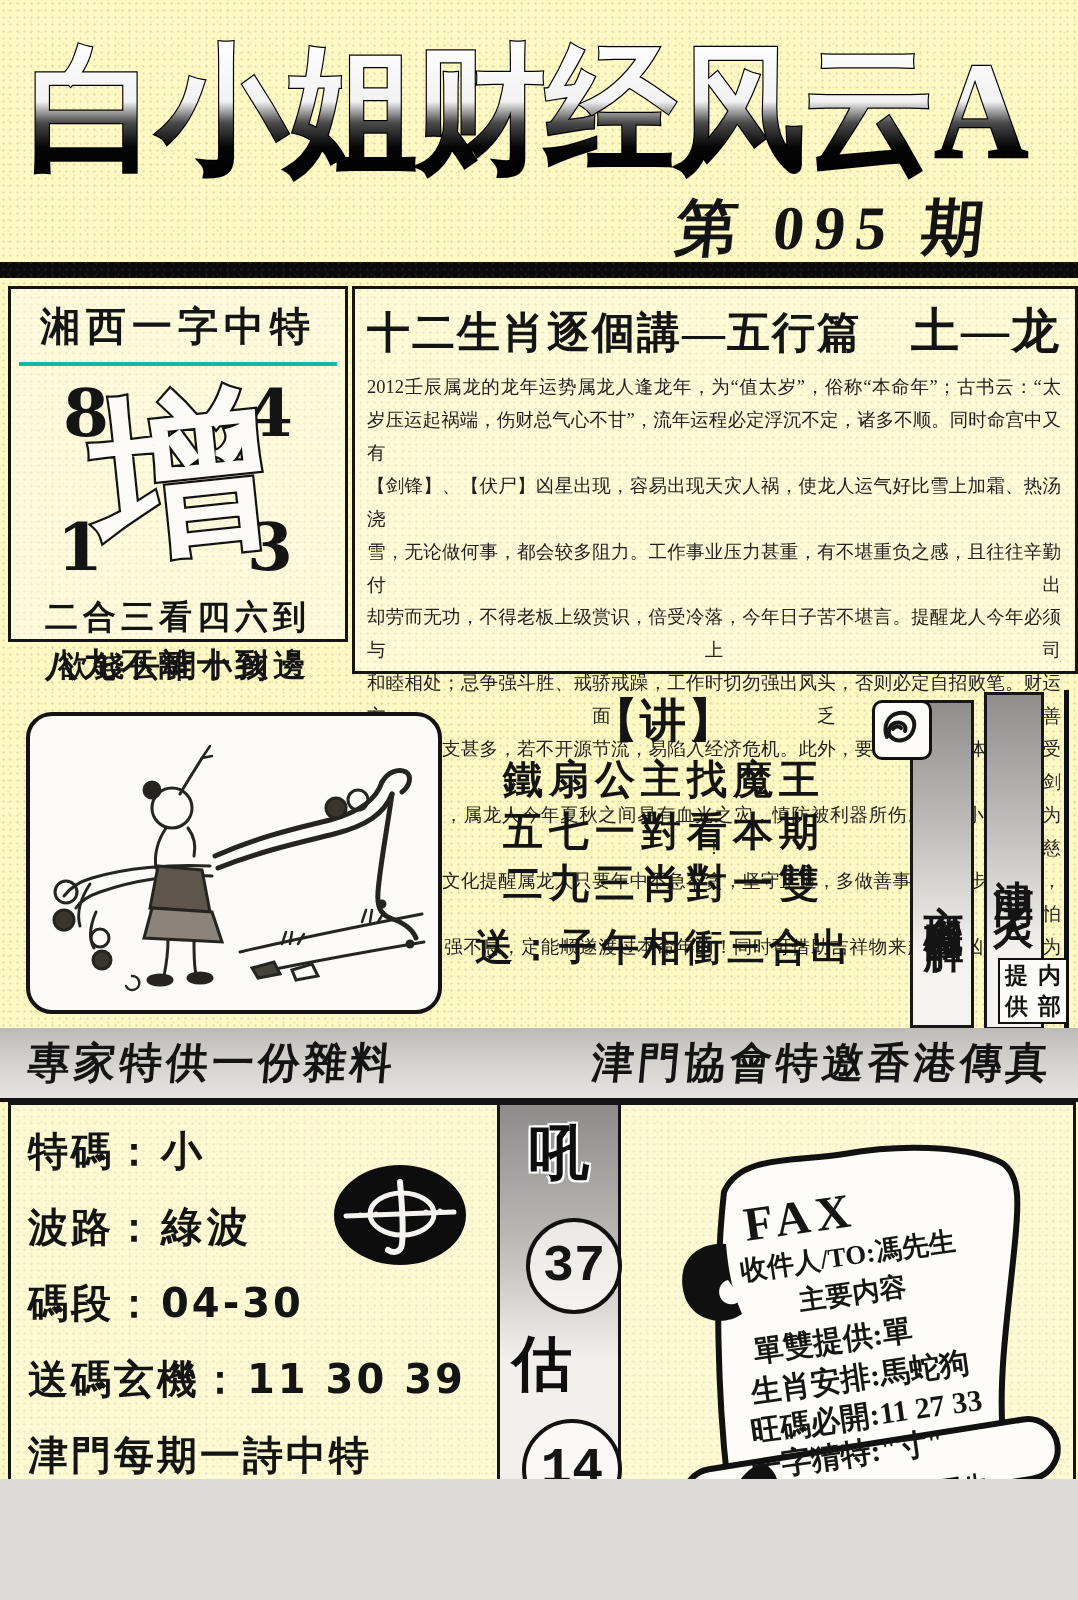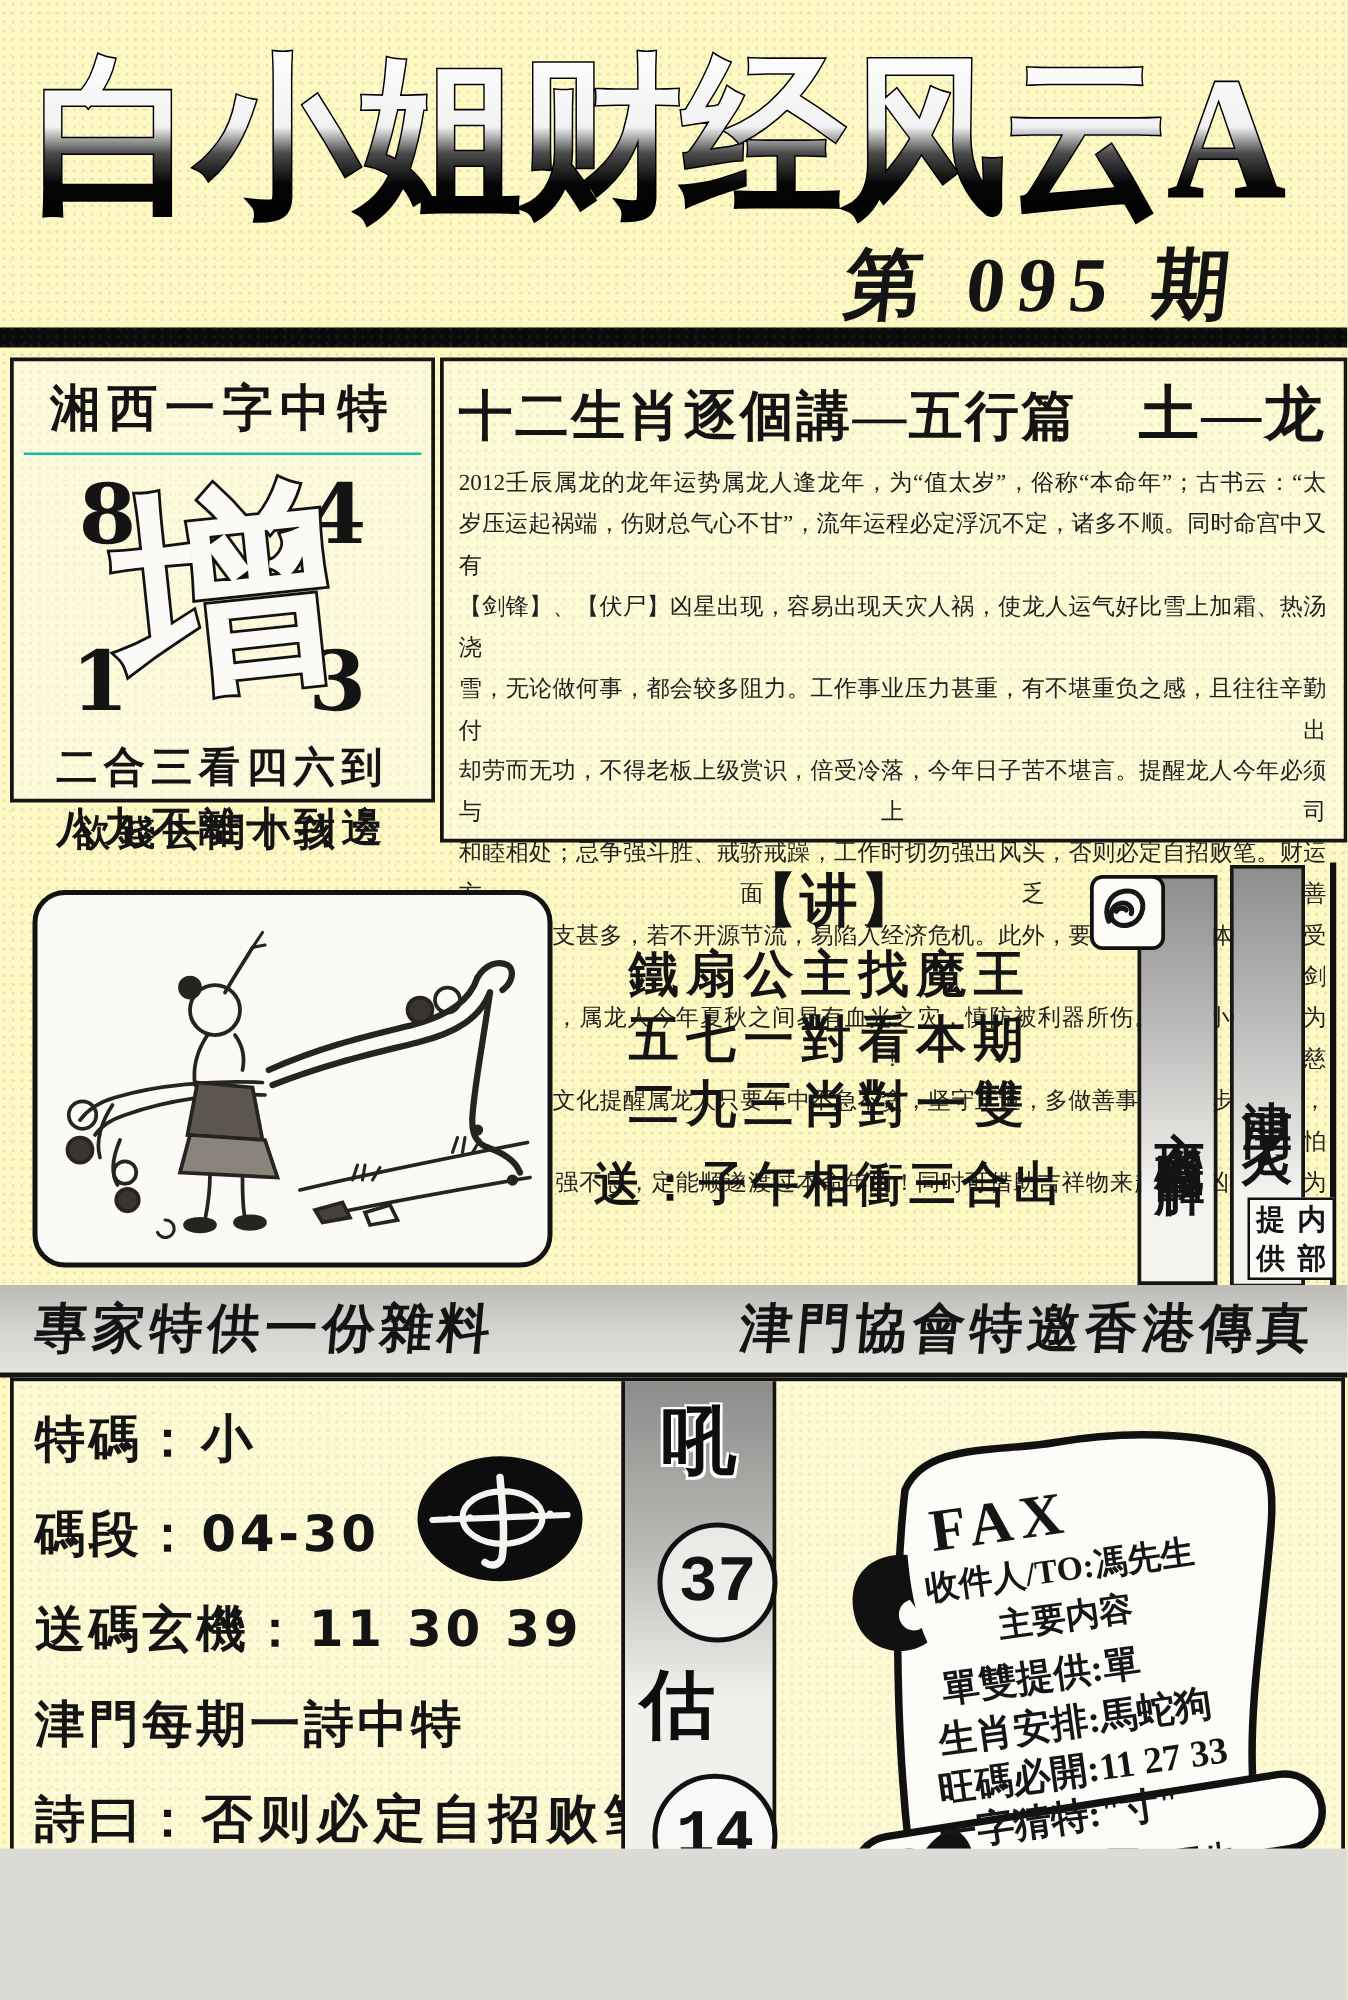--- a/index.html
+++ b/index.html
@@ -17,21 +17,21 @@
   .abs{position:absolute;}
   .z2{z-index:2;}
   
   .masthead-svg{left:10px;top:22px;}
   .issue{left:676px;top:186px;font-size:62px;font-weight:800;letter-spacing:10px;
          transform:skewX(-6deg);font-family:"Liberation Serif",serif;}
   .topbar{left:0;top:262px;width:1078px;height:16px;background:#0b0b0b;}
   
   .leftbox{left:8px;top:286px;width:334px;height:350px;border:3px solid #151515;background:rgba(252,251,248,0.45);}
   .leftbox-header{margin:10px 8px 0 8px;text-align:center;font-size:40px;font-weight:700;
-                  letter-spacing:6px;border-bottom:2px solid #14b8a6;padding-bottom:8px;}
+                  letter-spacing:6px;border-bottom:4px solid #14b8a6;padding-bottom:8px;}
   .numzone{position:relative;height:214px;}
   .num{position:absolute;font-family:"DejaVu Serif",serif;font-size:66px;font-weight:700;}
   .num-tl{left:52px;top:8px;} .num-tr{right:52px;top:8px;}
   .num-bl{left:46px;bottom:-6px;} .num-br{right:52px;bottom:-6px;}
   .bigchar-svg{position:absolute;left:74px;top:-4px;}
   .leftbox-poem{margin-top:14px;text-align:center;font-size:33px;font-weight:700;
                 letter-spacing:5px;line-height:1.45;}
   .below-leftbox{left:58px;top:646px;font-size:30px;font-weight:700;letter-spacing:6px;}
   
   .zodiacbox{left:352px;top:286px;width:720px;height:382px;border:3px solid #151515;background:rgba(252,251,248,0.35);}
@@ -237,20 +237,24 @@
   </div>
 
   <div class="abs bottombox z2"></div>
 
   <div class="abs tips z2">
     <div class="tip-row">
       <span class="tip-label">特碼：</span>
       <span class="tip-value">小</span>
     </div>
     <div class="tip-row">
+      <span class="tip-label">波路：</span>
+      <span class="tip-value">綠波</span>
+    </div>
+    <div class="tip-row">
       <span class="tip-label">碼段：</span>
       <span class="tip-value tip-num">04-30</span>
     </div>
     <div class="tip-row">
       <span class="tip-label">送碼玄機：</span>
       <span class="tip-value tip-num">11 30 39</span>
     </div>
     <div class="tip-row">
       <span class="tip-label">津門每期一詩中特</span>
       <span class="tip-value"></span>

